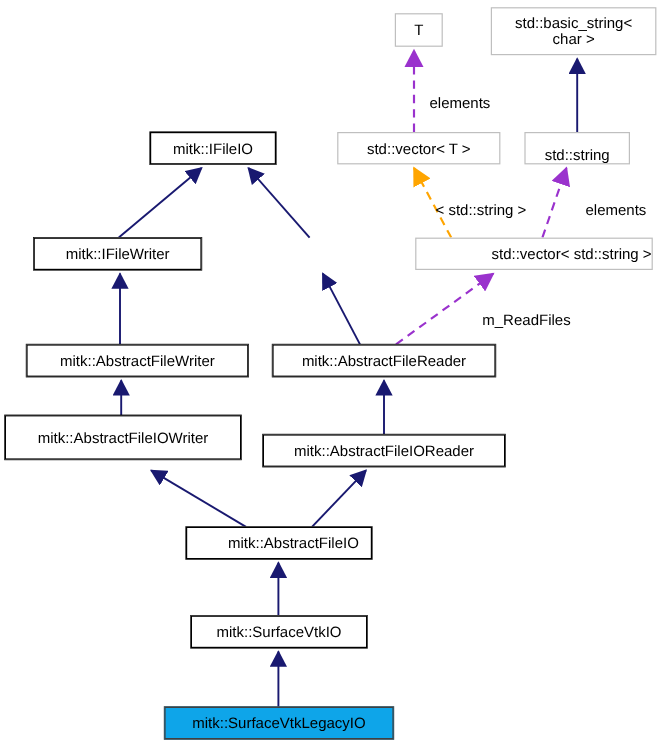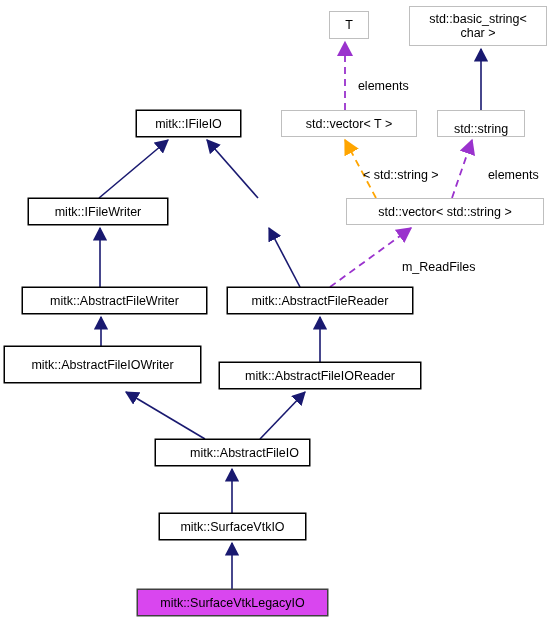--- a/index.html
+++ b/index.html
@@ -43,21 +43,21 @@
     box-shadow: 0 0 0 0.5px #000000;
     font-size: 12.5px;
   }
   
   .node.light {
     border: 1px solid #bfbfbf;
     font-size: 12.5px;
   }
   
   .node.highlight {
-    background: #d946ef;
+    background: #0ea5e9;
     border: 1px solid #404040;
     box-shadow: 0 0 0 0.5px #404040;
     font-size: 12.5px;
   }
   .edge-label {
     position: absolute;
     font-family: "Liberation Sans", sans-serif;
     font-size: 12.5px;
     color: #000000;
     white-space: pre;
@@ -115,38 +115,38 @@
 
   <div class="node light" style="left:329px;top:11px;width:40px;height:28px;">
     <span>T</span>
   </div>
 
   <div class="node light" style="left:409px;top:6px;width:138px;height:40px;">
     <span>std::basic_string&lt;
 char &gt;</span>
   </div>
 
-  <div class="node strong" style="left:136px;top:110px;width:105px;height:27px;">
+  <div class="node strong" style="left:125px;top:110px;width:105px;height:27px;">
     <span>mitk::IFileIO</span>
   </div>
 
   <div class="node light" style="left:281px;top:110px;width:136px;height:27px;">
     <span>std::vector&lt; T &gt;</span>
   </div>
 
   <div class="node light" style="left:437px;top:110px;width:88px;height:27px;align-items:flex-end;">
     <span>std::string</span>
   </div>
 
   <div class="node strong" style="left:28px;top:198px;width:140px;height:27px;">
     <span>mitk::IFileWriter</span>
   </div>
 
 
-  <div class="node light" style="left:346px;top:198px;width:198px;height:27px;">
+  <div class="node light" style="left:346px;top:198px;width:198px;height:27px;justify-content:flex-end;">
     <span>std::vector&lt; std::string &gt;</span>
   </div>
 
   <div class="node strong" style="left:22px;top:287px;width:185px;height:27px;">
     <span>mitk::AbstractFileWriter</span>
   </div>
 
   <div class="node strong" style="left:227px;top:287px;width:186px;height:27px;justify-content:center;">
     <span>mitk::AbstractFileReader</span>
   </div>

